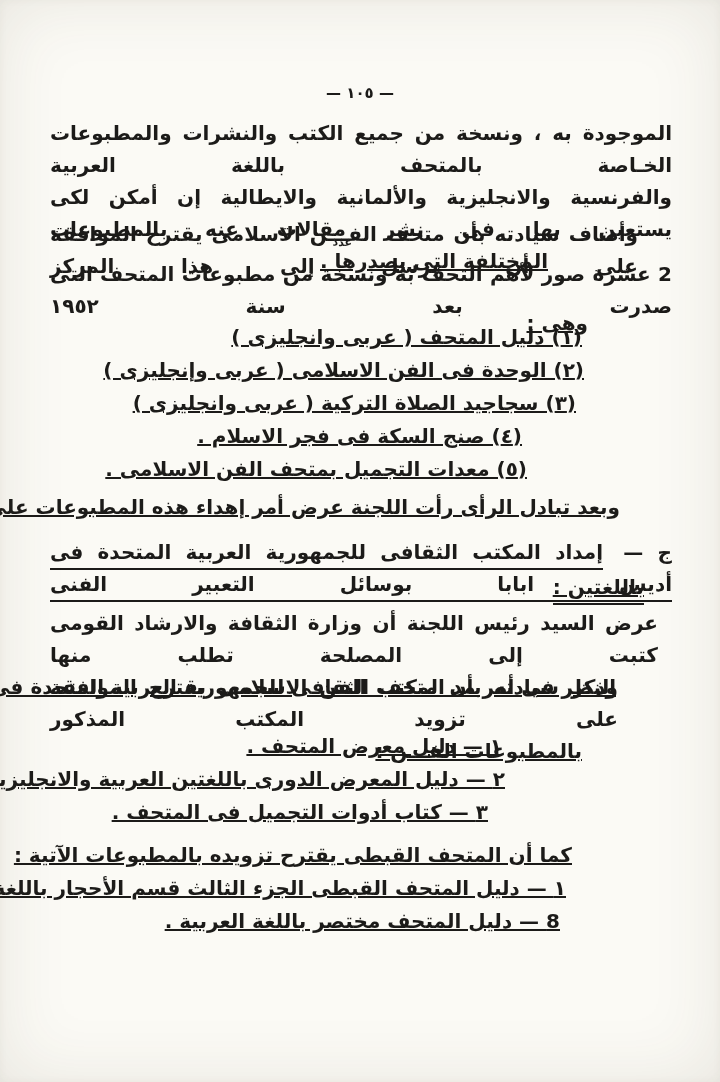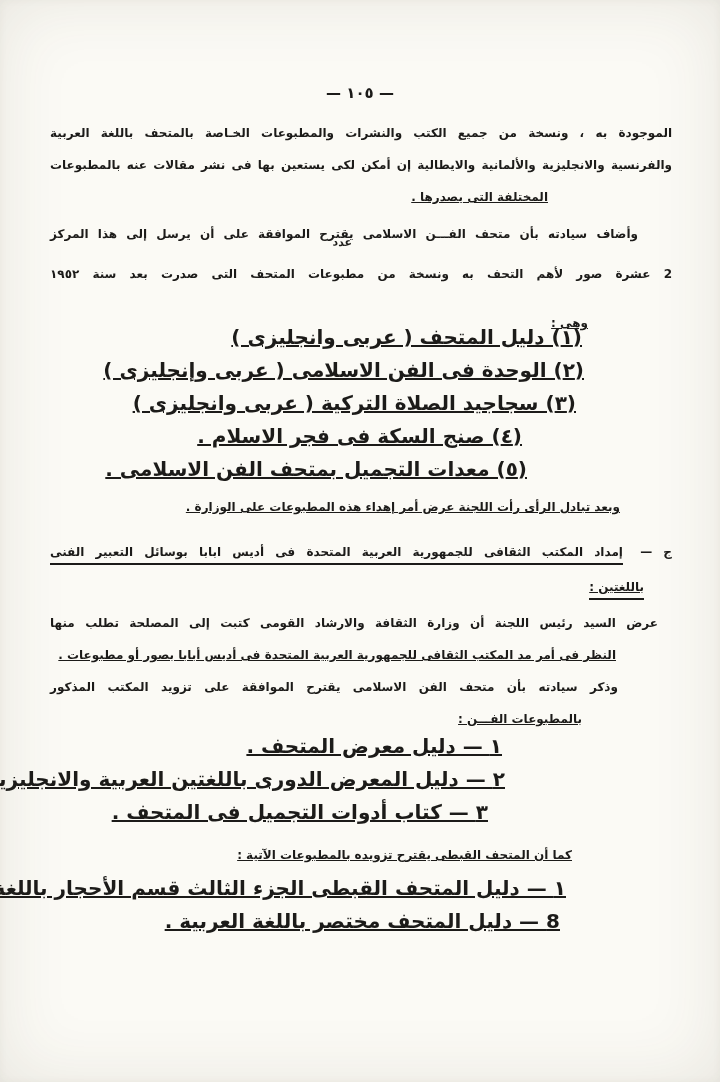--- a/index.html
+++ b/index.html
@@ -16,21 +16,21 @@
   }
   .page::after {
     content:""; position:absolute; inset:0; pointer-events:none;
     box-shadow: inset 0 0 70px rgba(70,60,35,.10), inset 0 0 8px rgba(70,60,35,.05);
   }
   .pageno {
     position:absolute; top:84px; left:0; right:0;
     text-align:center; font-size:15px; letter-spacing:2px;
   }
   .blk { position:absolute; right:48px; left:50px; }
-  .ln  { font-size:12px; line-height:32px; }
+  .ln  { font-size:20px; line-height:32px; }
   .li  { font-size:20px; line-height:33px; }
   .just { text-align:justify; text-align-last:justify; }
   .rt   { text-align:right; white-space:nowrap;text-decoration:underline; }
   .ins {
     position:absolute; top:236px; right:368px;
     font-size:11px; line-height:14px;
   }
   .ul { border-bottom:2px solid currentColor; padding-bottom:4px; }
   .hpfx { padding-left:6px; }
 </style>

